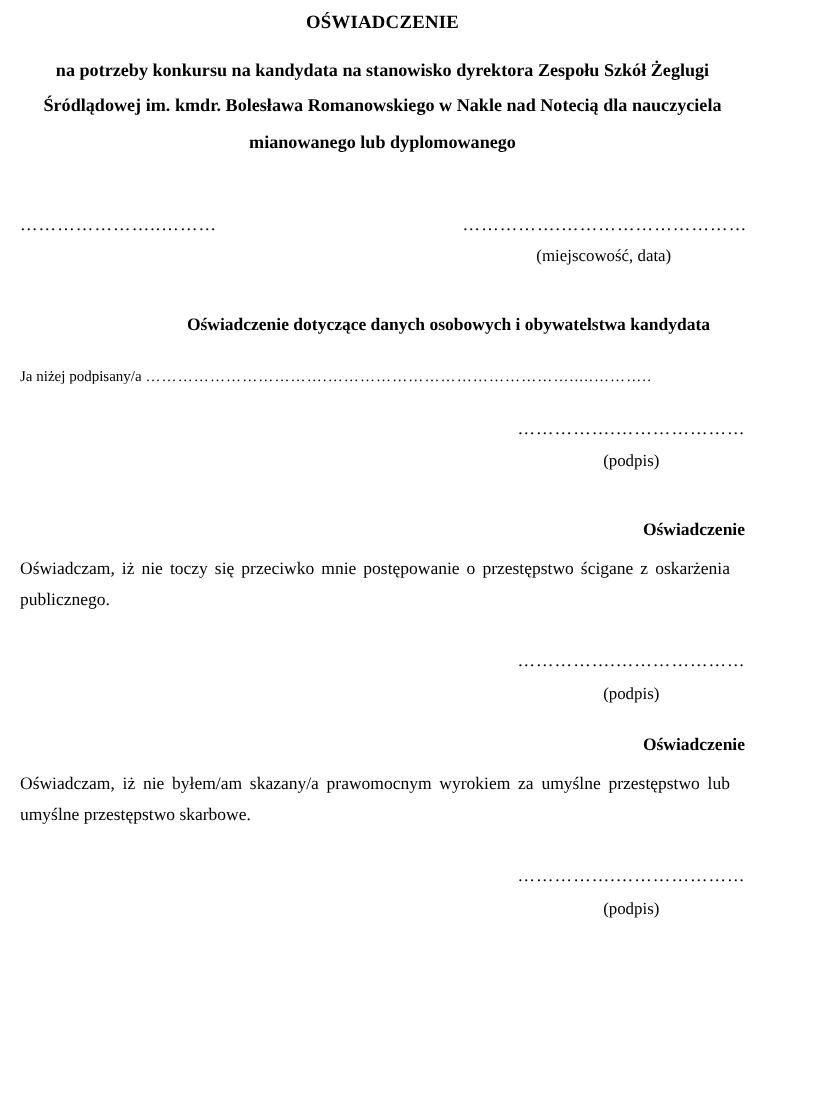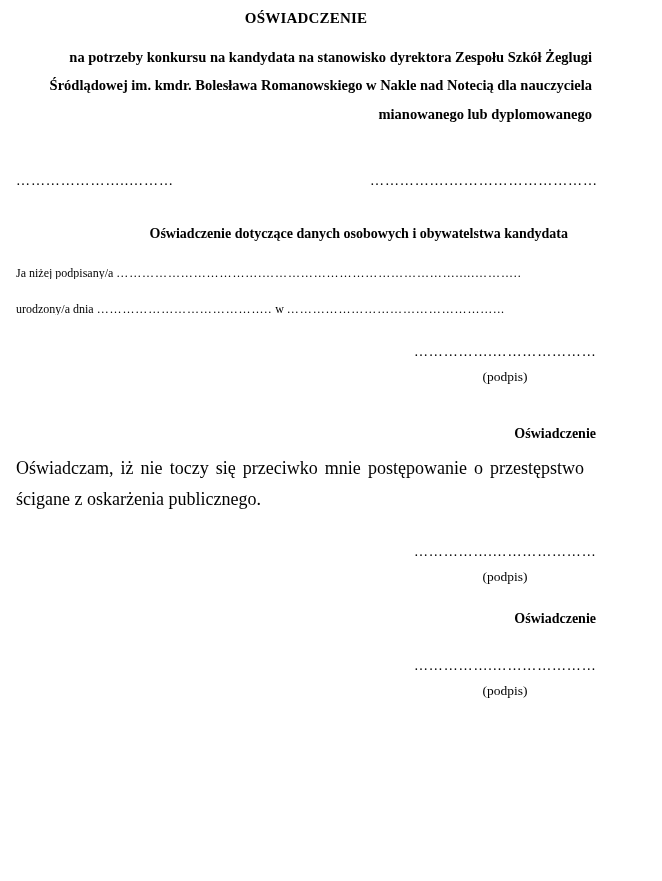--- a/index.html
+++ b/index.html
@@ -30,21 +30,21 @@
     font-weight: bold;
     text-align: center;
     letter-spacing: 0.2px;
     margin: 8px 0 0 0;
     line-height: 1.4;
   }
 
   .doc-subtitle {
     font-size: 14.5px;
     font-weight: bold;
-    text-align: right;
+    text-align: center;
     line-height: 1.95;
     margin: 14px 0 0 0;
     padding: 0 4px;
   }
 
   .section-heading {
     font-size: 14px;
     font-weight: bold;
     text-align: right;
     line-height: 1.4;
@@ -99,21 +99,21 @@
     margin-top: 30px;
     display: flex;
     justify-content: flex-end;
   }
   .podpis-inner { width: 182px; }
   .podpis-inner .dotline { letter-spacing: 0.85px; }
   .podpis-inner .caption { margin-top: 8px; }
 
   
   .body-par {
-    font-size: 18px;
+    font-size: 14px;
     line-height: 1.72;
     text-align: justify;
     text-justify: inter-word;
     margin: 10px 12px 0 0;
   }
 
   .spacer-lg { height: 36px; }
   .spacer-md { height: 22px; }
 </style>
 </head>
@@ -124,34 +124,32 @@
   <h1 class="doc-title">OŚWIADCZENIE</h1>
 
   <p class="doc-subtitle">na potrzeby konkursu na kandydata na stanowisko dyrektora Zespołu Szkół Żeglugi Śródlądowej im. kmdr. Bolesława Romanowskiego w Nakle nad Notecią dla nauczyciela mianowanego lub dyplomowanego</p>
 
   <div class="sig-row">
     <div class="sig-col left">
       <div class="dotline">…………………..………</div>
     </div>
     <div class="sig-col right">
       <div class="dotline">…………….…………………………...</div>
+      <div class="caption">(miejscowość, data)</div>
     </div>
   </div>
 
   <div class="spacer-lg"></div>
 
   <div class="section-heading narrow">Oświadczenie dotyczące danych osobowych i obywatelstwa kandydata</div>
 
   <div class="form-line">
     <span>Ja niżej podpisany/a </span><span class="dots">…………………………….……………………………………….....………..</span>
   </div>
 
-  <div class="form-line">
-    <span>urodzony/a dnia </span><span class="dots">…………………………………..</span><span> w </span><span class="dots">…………………………………………...</span>
-  </div>
 
 
 
 
   <div class="podpis-block">
     <div class="podpis-inner">
       <div class="dotline">…………….…………………...</div>
       <div class="caption">(podpis)</div>
     </div>
   </div>
@@ -166,20 +164,21 @@
     <div class="podpis-inner">
       <div class="dotline">…………….…………………...</div>
       <div class="caption">(podpis)</div>
     </div>
   </div>
 
   <div class="spacer-md"></div>
 
   <div class="section-heading">Oświadczenie</div>
 
+  <p class="body-par">Oświadczam, iż nie byłem/am skazany/a prawomocnym wyrokiem za umyślne przestępstwo lub umyślne przestępstwo skarbowe.</p>
 
   <div class="podpis-block">
     <div class="podpis-inner">
       <div class="dotline">…………….…………………...</div>
       <div class="caption">(podpis)</div>
     </div>
   </div>
 
 </div>
 

